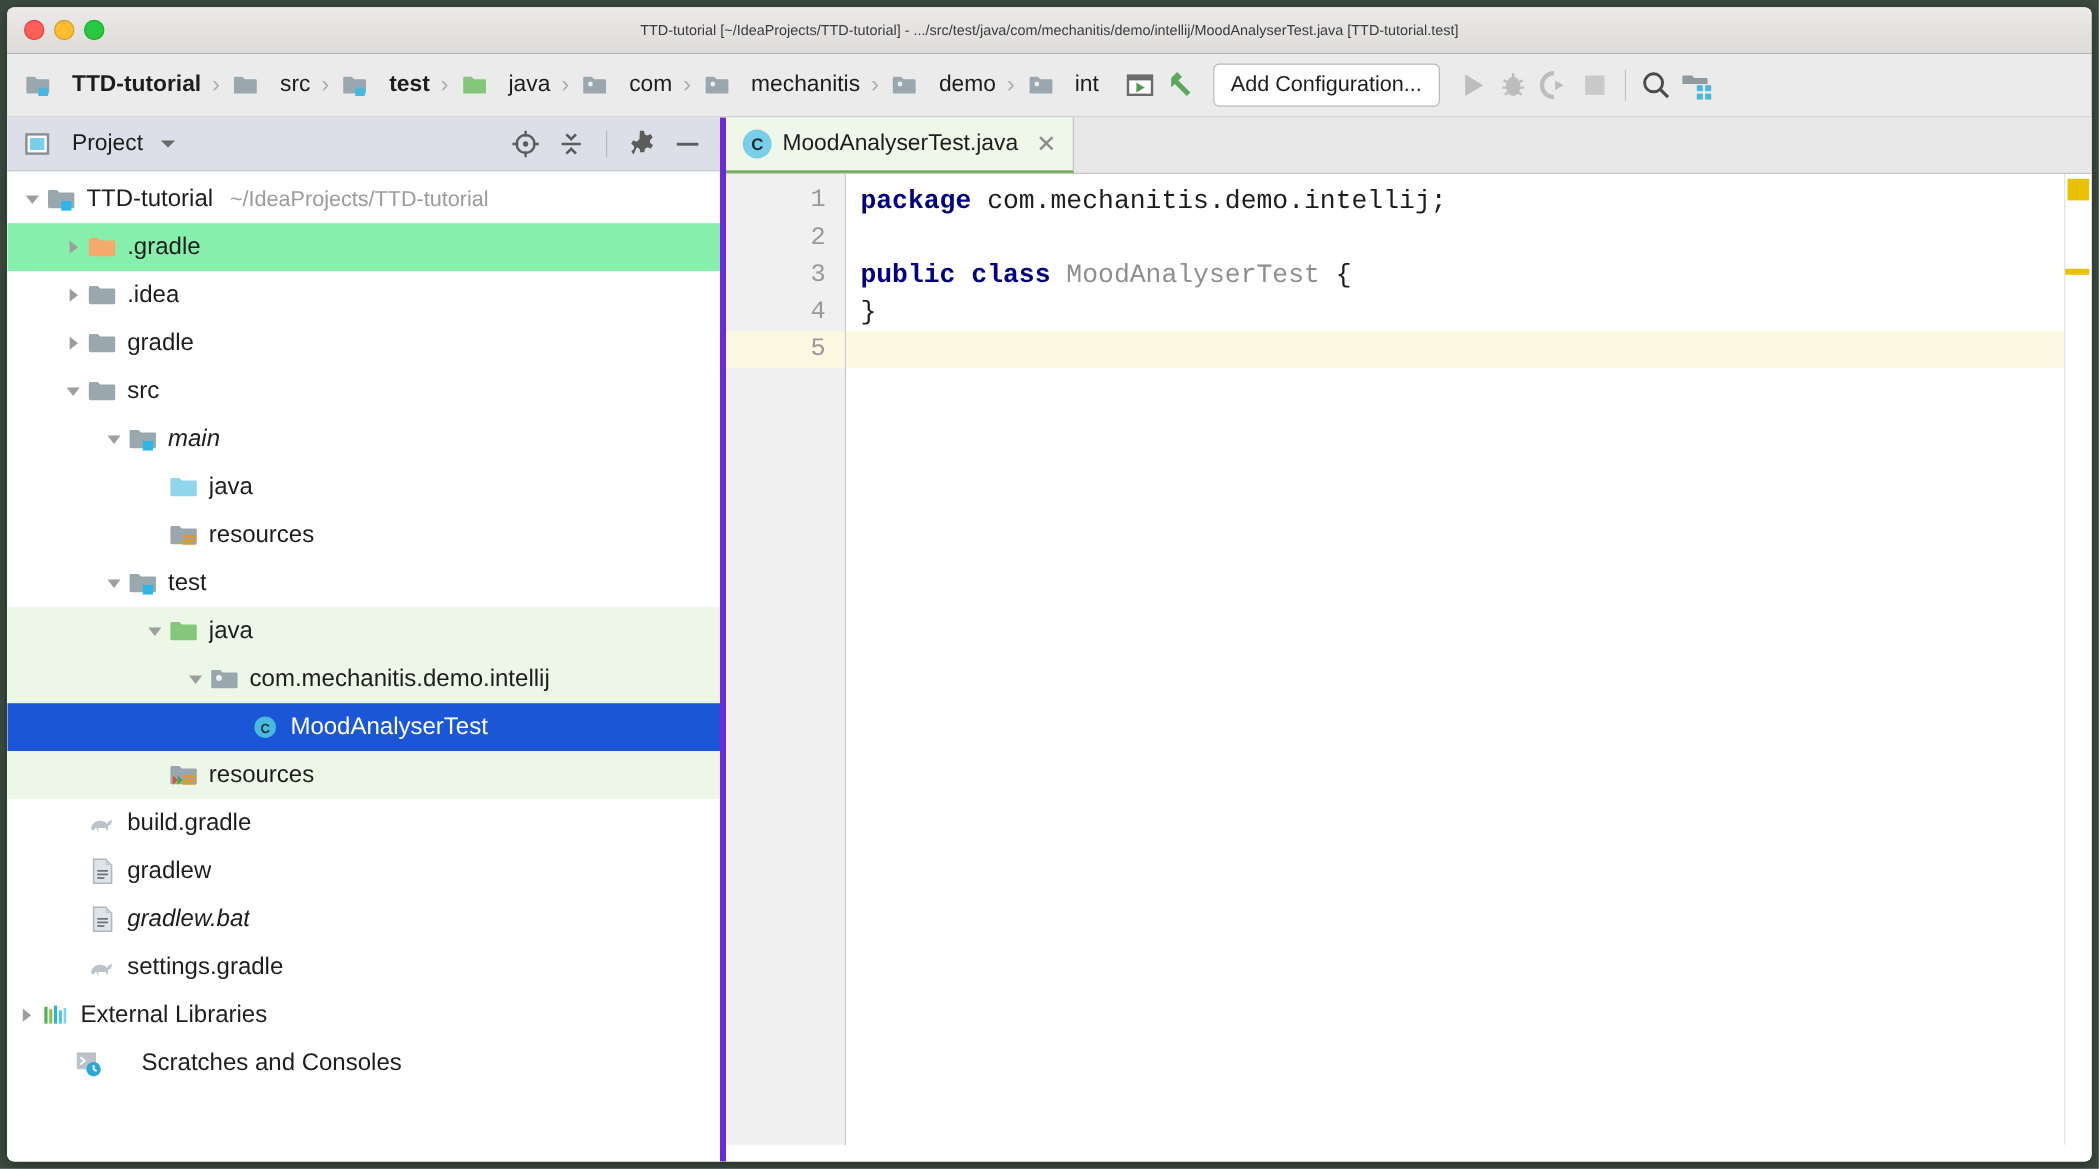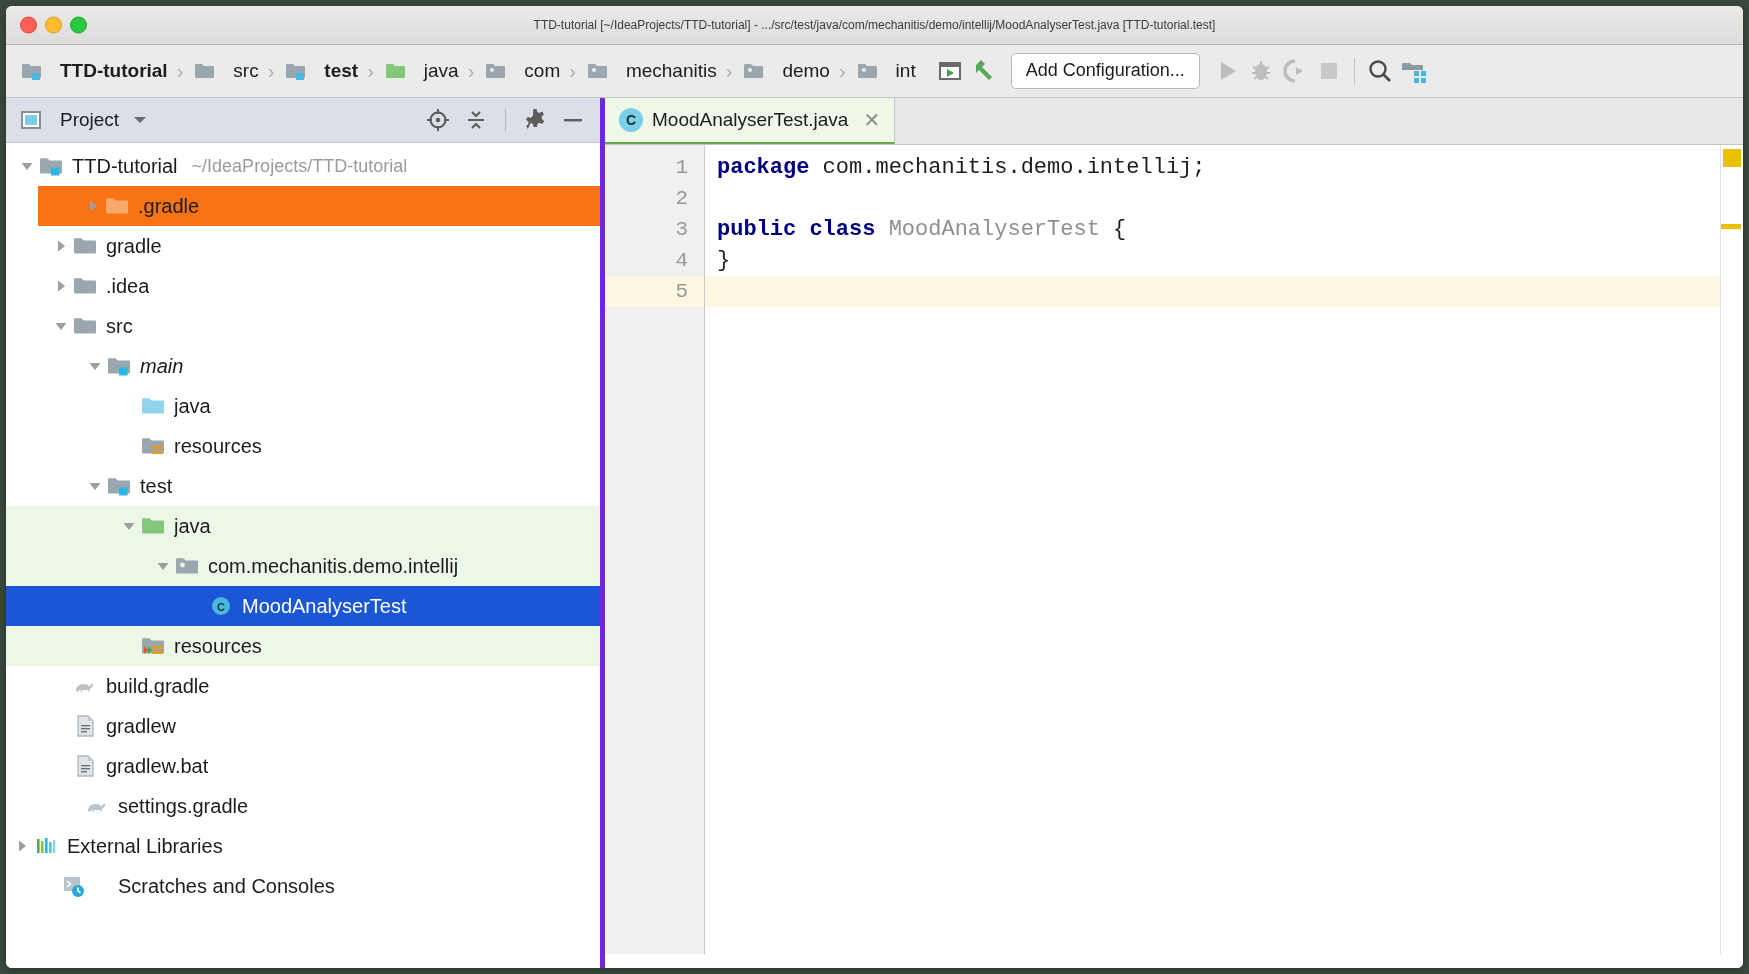--- a/index.html
+++ b/index.html
@@ -73,21 +73,21 @@
   .panel-title{font-size:19px;color:#1d1d1d;}
   .panel-head .spacer{flex:1 1 auto;}
   .ph-btn{width:30px;height:30px;display:flex;align-items:center;justify-content:center;}
   .ph-div{width:1px;height:22px;background:#b3b6bf;margin:0 6px;}
 
   .tree{flex:1 1 auto;overflow:hidden;padding-top:3px;background:#fff;position:relative;}
   .row{
     height:40px;display:flex;align-items:center;white-space:nowrap;
     font-size:20px;color:#1d1d1d;padding-right:8px;
   }
-  .row.excluded{background:#f97316;margin-left:32px;}
+  .row.excluded{background:#86efac;}
   .row.testsrc{background:#edf7e7;}
   .row.selected{background:#1b56d6;color:#ffffff;}
   .arrow{width:22px;height:22px;flex:0 0 22px;display:flex;align-items:center;justify-content:center;}
   .arrow-ph{width:22px;flex:0 0 22px;}
   .ico{width:26px;height:26px;flex:0 0 26px;display:flex;align-items:center;justify-content:center;margin-right:8px;}
   .rlabel{overflow:hidden;text-overflow:ellipsis;}
   .rpath{font-size:18px;color:#9b9b9b;margin-left:14px;}
 
   
   .editor-area{flex:1 1 auto;display:flex;flex-direction:column;min-width:0;background:#fff;}
@@ -369,34 +369,34 @@
             <span class="arrow">
               <svg width="18" height="18" viewBox="0 0 18 18">
                 <path d="M6 3.5v11L13 9z" fill="#9e9e9e"></path>
               </svg>
             </span>
             <span class="ico">
               <svg width="26" height="26" viewBox="0 0 26 26">
                 <path d="M2 6.5A1.2 1.2 0 013.2 5.3h6.2l2.2 2.2h11.2a1.2 1.2 0 011.2 1.2v10.6a1.2 1.2 0 01-1.2 1.2H3.2A1.2 1.2 0 012 19.3z" fill="#9aa7ae"></path>
               </svg>
             </span>
+            <span class="rlabel">.idea</span>
+          </div>
+          <div class="row" style="padding-left: 44px;">
+            <span class="arrow">
+              <svg width="18" height="18" viewBox="0 0 18 18">
+                <path d="M6 3.5v11L13 9z" fill="#9e9e9e"></path>
+              </svg>
+            </span>
+            <span class="ico">
+              <svg width="26" height="26" viewBox="0 0 26 26">
+                <path d="M2 6.5A1.2 1.2 0 013.2 5.3h6.2l2.2 2.2h11.2a1.2 1.2 0 011.2 1.2v10.6a1.2 1.2 0 01-1.2 1.2H3.2A1.2 1.2 0 012 19.3z" fill="#9aa7ae"></path>
+              </svg>
+            </span>
             <span class="rlabel">gradle</span>
-          </div>
-          <div class="row" style="padding-left: 44px;">
-            <span class="arrow">
-              <svg width="18" height="18" viewBox="0 0 18 18">
-                <path d="M6 3.5v11L13 9z" fill="#9e9e9e"></path>
-              </svg>
-            </span>
-            <span class="ico">
-              <svg width="26" height="26" viewBox="0 0 26 26">
-                <path d="M2 6.5A1.2 1.2 0 013.2 5.3h6.2l2.2 2.2h11.2a1.2 1.2 0 011.2 1.2v10.6a1.2 1.2 0 01-1.2 1.2H3.2A1.2 1.2 0 012 19.3z" fill="#9aa7ae"></path>
-              </svg>
-            </span>
-            <span class="rlabel">.idea</span>
           </div>
           <div class="row" style="padding-left: 44px;">
             <span class="arrow">
               <svg width="18" height="18" viewBox="0 0 18 18">
                 <path d="M3.5 6h11L9 13z" fill="#9e9e9e"></path>
               </svg>
             </span>
             <span class="ico">
               <svg width="26" height="26" viewBox="0 0 26 26">
                 <path d="M2 6.5A1.2 1.2 0 013.2 5.3h6.2l2.2 2.2h11.2a1.2 1.2 0 011.2 1.2v10.6a1.2 1.2 0 01-1.2 1.2H3.2A1.2 1.2 0 012 19.3z" fill="#9aa7ae"></path>
@@ -526,36 +526,36 @@
                 <path d="M16 3v5h5" fill="#c3cad0"></path>
                 <g fill="#6a7177">
                   <rect x="9" y="12" width="9" height="1.4"></rect>
                   <rect x="9" y="15" width="9" height="1.4"></rect>
                   <rect x="9" y="18" width="6" height="1.4"></rect>
                 </g>
               </svg>
             </span>
             <span class="rlabel">gradlew</span>
           </div>
-          <div class="row" style="padding-left: 44px;">
+          <div class="row" style="padding-left: 44px; font-style: italic;">
             <span class="arrow-ph"></span>
             <span class="ico">
               <svg width="26" height="26" viewBox="0 0 26 26">
                 <path d="M6 3h10l5 5v15H6z" fill="#dfe4e8" stroke="#aeb7bd" stroke-width="1.3"></path>
                 <path d="M16 3v5h5" fill="#c3cad0"></path>
                 <g fill="#6a7177">
                   <rect x="9" y="12" width="9" height="1.4"></rect>
                   <rect x="9" y="15" width="9" height="1.4"></rect>
                   <rect x="9" y="18" width="6" height="1.4"></rect>
                 </g>
               </svg>
             </span>
             <span class="rlabel">gradlew.bat</span>
           </div>
-          <div class="row" style="padding-left: 56px;">
+          <div class="row" style="padding-left: 44px;">
             <span class="arrow-ph"></span>
             <span class="ico">
               <svg width="26" height="26" viewBox="0 0 26 26">
                 <path d="M4 18c0-4 3-7 7-7 3 0 4 1 6 1 2 0 3-1 4-2 .5 3-1 5-3 5.5V18l-1.5 1.5V17H10v2.5L8.5 18v-1.5c-1 .3-1.7 1-2 2.5z" fill="#b9c3c9"></path>
                 <circle cx="17" cy="12.5" r="0.9" fill="#fff"></circle>
               </svg>
             </span>
             <span class="rlabel">settings.gradle</span>
           </div>
           <div class="row" style="padding-left: 5px;">

